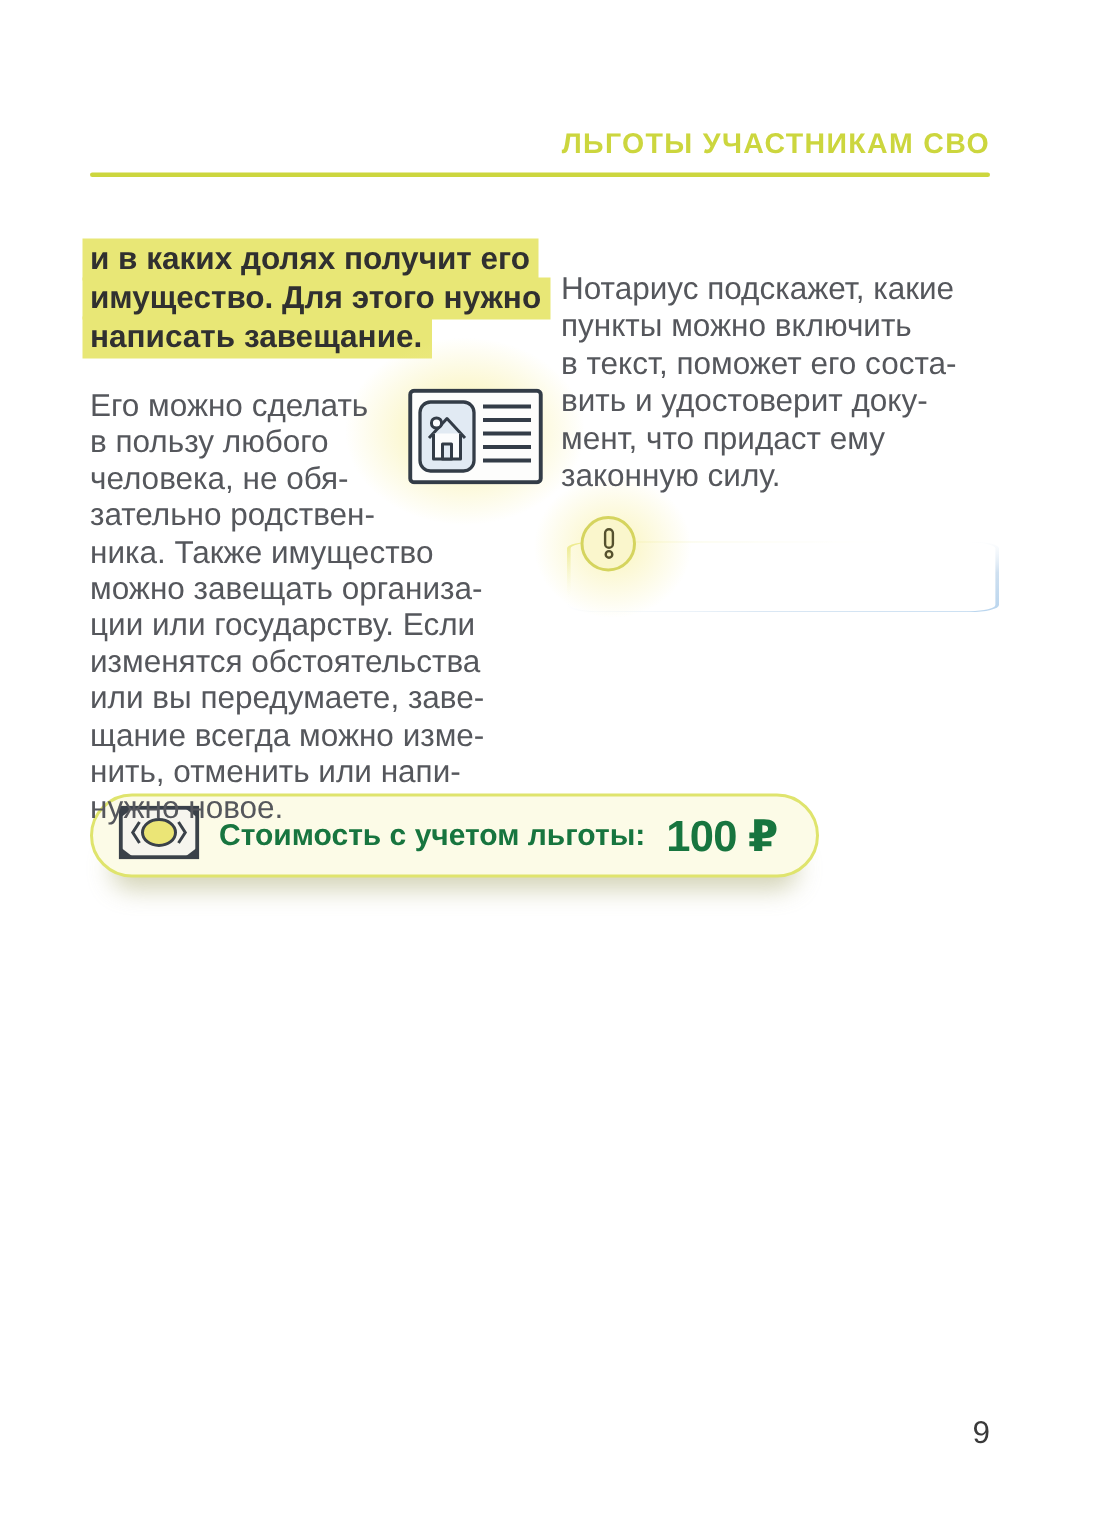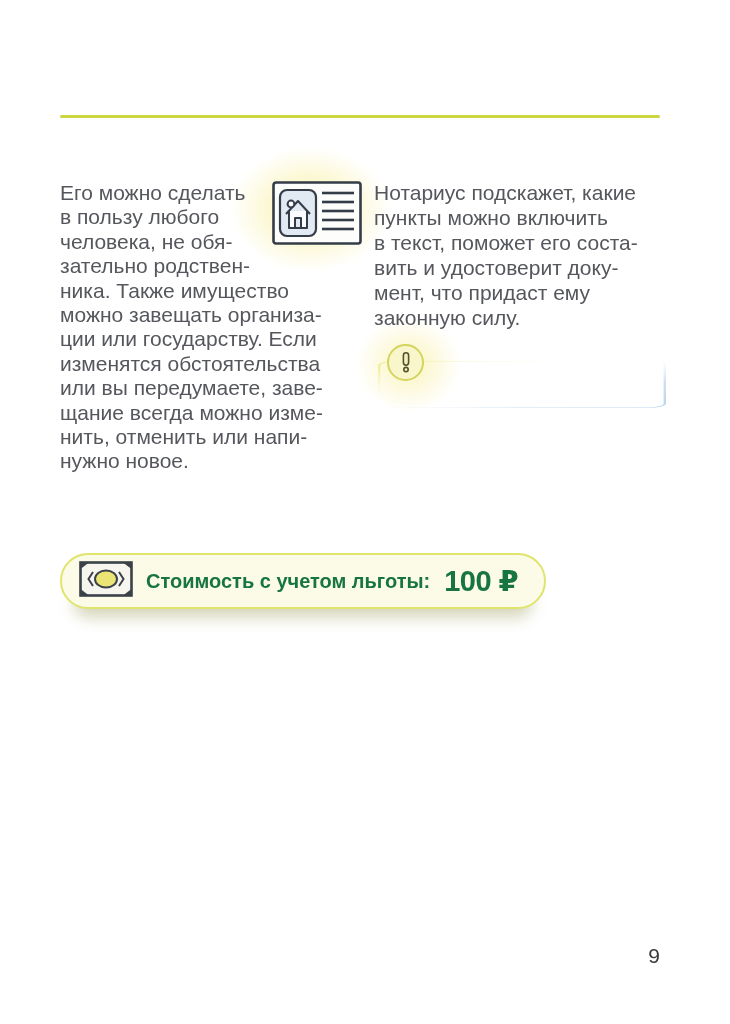--- a/index.html
+++ b/index.html
@@ -85,44 +85,48 @@
   }
   .callout-text{
     position:relative;z-index:1;
     font-size:21px;line-height:25px;font-weight:700;
     color:var(--green);
     white-space:pre-line;
   }
 
   
   .price-pill{
-    position:absolute;left:60px;top:553px;height:56px;
+    position:absolute;left:60px;top:529px;height:56px;
     display:inline-flex;align-items:center;gap:13px;
     padding:0 26px 0 17px;
     background:var(--pill_bg);
     border:2px solid var(--pill_border);
     border-radius:30px;
     box-shadow:0 22px 16px -14px rgba(160,160,95,.45);
   }
   .price-label{font-size:20px;font-weight:700;color:var(--green);white-space:nowrap;}
   .price-amount{font-size:29px;font-weight:700;color:var(--green);letter-spacing:-.5px;margin-left:1px;white-space:nowrap;}
 
   .page-number{
     position:absolute;right:70px;top:944px;
     font-size:21px;color:#3a3a3a;
   }
 </style>
 </head>
 <body>
 
 <div class="page">
 
+  <div class="header-title">ЛЬГОТЫ УЧАСТНИКАМ СВО</div>
   <div class="header-rule"></div>
 
   <div class="col-left">
+    <p class="hl-para"><span class="hl-span">и в каких долях получит его
+имущество. Для этого нужно
+написать завещание.</span></p>
 
     <div class="left-body-wrap">
       <div class="glow glow-doc"></div>
 
       <span class="doc-icon">
         <svg width="90" height="64" viewBox="0 0 90 64">
           <rect x="1.5" y="1.5" width="87" height="61" rx="2.5" fill="#fdfdfc" stroke="#333c47" stroke-width="2.6"></rect>
           <rect x="8" y="9" width="36" height="46" rx="7" fill="#e1eaf3" stroke="#333c47" stroke-width="2.2"></rect>
           <g fill="#fbfcfd" stroke="#333c47" stroke-width="2" stroke-linejoin="round">
             <path d="M14 33 L26 20 L38 33" fill="none"></path>

